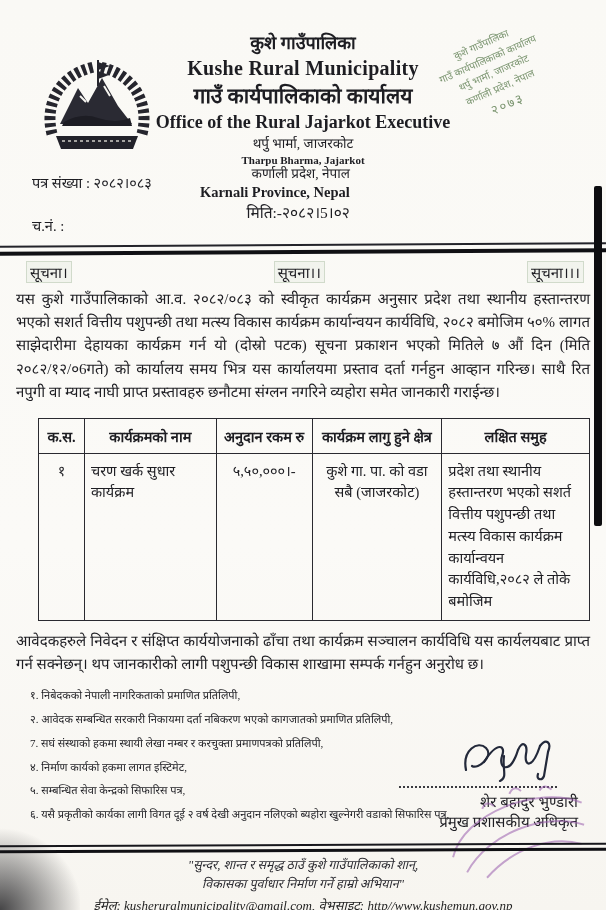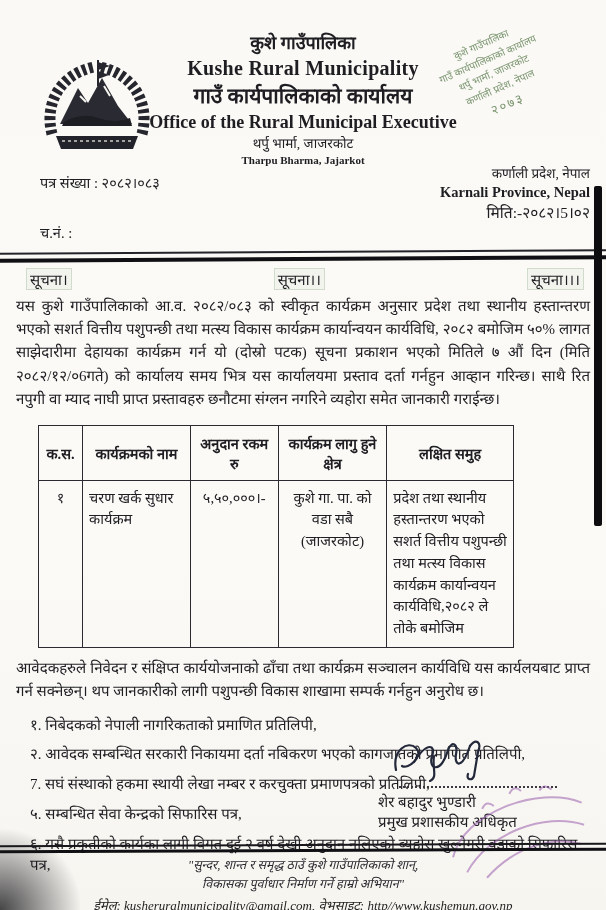--- a/index.html
+++ b/index.html
@@ -20,49 +20,49 @@
   .emblem{position:absolute;left:36px;top:56px;}
   
   .green-stamp{
     position:absolute;top:34px;right:26px;width:170px;
     transform:rotate(-24deg);text-align:center;
     color:rgba(96,128,84,.82);font-size:10px;line-height:1.55;
     font-family:"Liberation Sans","DejaVu Sans",sans-serif;pointer-events:none;
   }
   .green-stamp .yr{font-size:13px;letter-spacing:2px;margin-top:1px;}
   
-  .meta{display:flex;justify-content:space-between;padding:8px 16px 0 40px;}
+  .meta{display:flex;justify-content:flex-start;padding:8px 16px 0 32px;gap:48px;}
   .meta-left{font-size:14.5px;line-height:1.2;}
-  .meta-left .chn{margin-top:33px;}
+  .meta-left .chn{margin-top:26px;}
   .meta-right{text-align:right;margin-top:-10px;line-height:1.35;}
   .prov-np{font-size:13.5px;}
   .prov-en{font-size:14.5px;font-weight:bold;}
   .date-np{font-size:15.5px;}
   
   .rules{margin-top:8px;transform:rotate(-.35deg);}
   .rule-thin{height:2px;background:#23232a;margin-bottom:4px;}
   .rule-thick{height:4px;background:#101014;}
   .right-bar{position:absolute;right:4px;top:186px;width:8px;height:340px;background:#0d0d10;border-radius:2px;}
   
   .notice-row{display:flex;justify-content:space-between;padding:7px 22px 0 26px;font-size:15px;}
   .notice-row span{background:rgba(190,212,182,.14);border:1px solid rgba(125,155,115,.28);padding:0 3px;}
   .para{padding:5px 16px 0 16px;font-size:15px;line-height:1.56;text-align:justify;}
   
-  table.prog{border-collapse:collapse;margin:13px 0 0 38px;width:476px;font-size:14.5px;}
+  table.prog{border-collapse:collapse;margin:13px 0 0 38px;width:552px;font-size:14.5px;}
   table.prog th,table.prog td{border:1.5px solid #2a2a30;padding:7px 6px;}
   table.prog th{font-weight:bold;text-align:center;}
   table.prog td{vertical-align:top;line-height:1.5;}
   td.c{text-align:center;}
   tr.body-row td{height:88px;}
   
   .attach-head{margin:15px 0 0 26px;font-size:15.5px;font-weight:bold;text-decoration:underline;}
-  .attach-list{margin:11px 16px 0 30px;font-size:15px;line-height:1.45;}
+  .attach-list{margin:11px 16px 0 30px;font-size:11px;line-height:1.45;}
   .attach-list div{margin-bottom:8px;}
   
-  .sig-block{position:absolute;right:28px;top:736px;width:200px;text-align:left;}
+  .sig-block{position:absolute;right:28px;top:736px;width:200px;text-align:right;}
   .dotline{width:158px;margin:0 auto;border-bottom:2.5px dotted #3a3a40;}
   .sig-name{font-size:15px;margin-top:3px;}
   .sig-title{font-size:15px;}
   .purple-stamp{position:absolute;right:8px;top:772px;opacity:.55;transform:rotate(-14deg);pointer-events:none;}
   
   .bottom-rules{position:absolute;left:0;top:844px;width:606px;transform:rotate(-.25deg);}
   .bottom-rules .b1{height:2px;background:#17171c;margin-bottom:3px;}
   .bottom-rules .b2{height:2.5px;background:#101014;}
   .footer{position:absolute;top:856px;width:100%;text-align:center;font-style:italic;line-height:1.5;}
   .slogan{font-size:12.5px;color:#2a2a30;}
@@ -97,21 +97,21 @@
     <div>गाउँ कार्यपालिकाको कार्यालय</div>
     <div>थर्पु भार्मा, जाजरकोट</div>
     <div>कर्णाली प्रदेश, नेपाल</div>
     <div class="yr">२०७३</div>
   </div>
 
   <div class="header">
     <div class="np-title">कुशे गाउँपालिका</div>
     <div class="en-title">Kushe Rural Municipality</div>
     <div class="np-office">गाउँ कार्यपालिकाको  कार्यालय</div>
-    <div class="en-office">Office of the Rural Municipal Executive</div>
+    <div class="en-office">Office of the Rural Jajarkot Executive</div>
     <div class="np-addr">थर्पु भार्मा, जाजरकोट</div>
     <div class="en-addr">Tharpu Bharma, Jajarkot</div>
   </div>
 
   <div class="meta">
     <div class="meta-left">
       <div>पत्र संख्या : २०८२।०८३</div>
       <div class="chn">च.नं. :</div>
     </div>
     <div class="meta-right">
@@ -160,20 +160,21 @@
     </tr>
   </tbody>
     </table>
 
   <div class="para" style="padding-top:9px">आवेदकहरुले निवेदन र संक्षिप्त कार्ययोजनाको ढाँचा तथा कार्यक्रम सञ्चालन कार्यविधि यस कार्यलयबाट प्राप्त गर्न सक्नेछन्। थप जानकारीको लागी पशुपन्छी विकास शाखामा सम्पर्क गर्नहुन अनुरोध छ।</div>
 
   <div class="attach-list">
     <div>१. निबेदकको नेपाली नागरिकताको प्रमाणित प्रतिलिपी,</div>
     <div>२. आवेदक सम्बन्धित सरकारी निकायमा दर्ता नबिकरण भएको कागजातको प्रमाणित प्रतिलिपी,</div>
     <div>7. सघं संस्थाको हकमा स्थायी लेखा नम्बर र करचुक्ता प्रमाणपत्रको प्रतिलिपी,</div>
+    <div>४. निर्माण कार्यको हकमा लागत इस्टिमेट,</div>
     <div>५. सम्बन्धित सेवा केन्द्रको सिफारिस पत्र,</div>
     <div>६. यसै प्रकृतीको कार्यका लागी विगत दूई २ वर्ष देखी अनुदान नलिएको ब्यहोरा खुल्नेगरी वडाको सिफारिस पत्र,</div>
 
   </div>
 
   <div class="sig-block">
     <svg width="130" height="46" viewBox="0 0 130 46">
       <g fill="none" stroke="#23293a" stroke-width="2.2" stroke-linecap="round">
         <path d="M18,34 C14,14 30,4 38,12 C46,20 30,34 24,30"></path>
         <path d="M36,26 C50,4 58,10 54,20 C50,32 62,40 70,14 C74,4 80,8 78,18 C76,30 84,34 92,10"></path>

